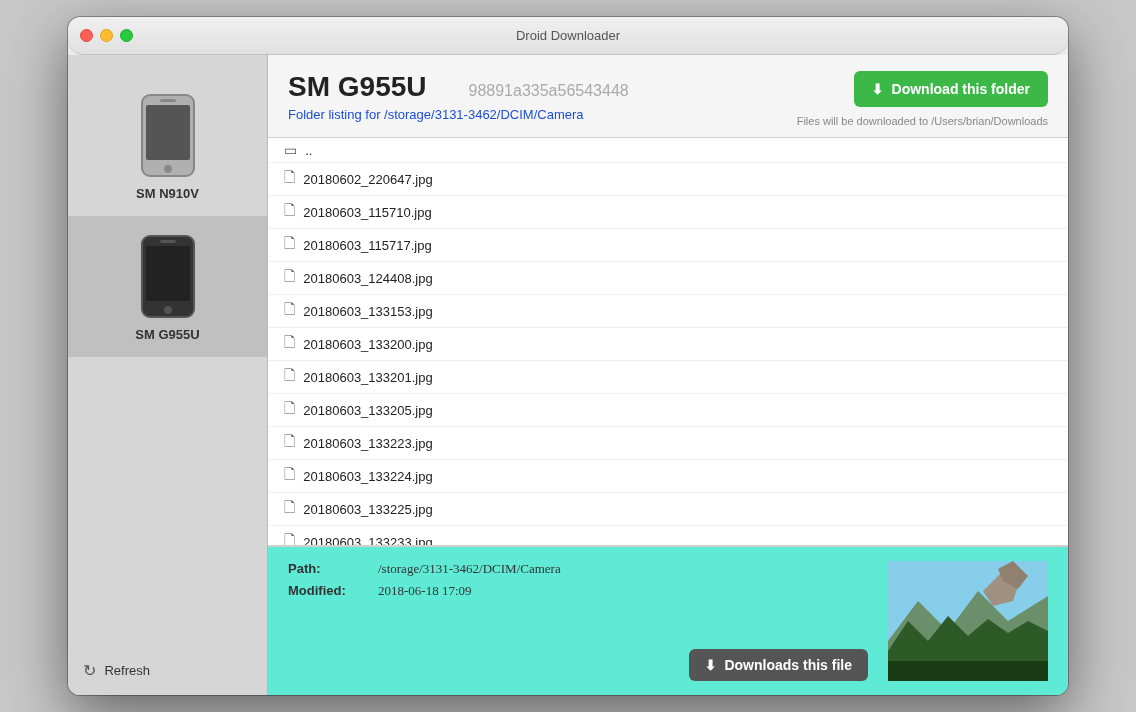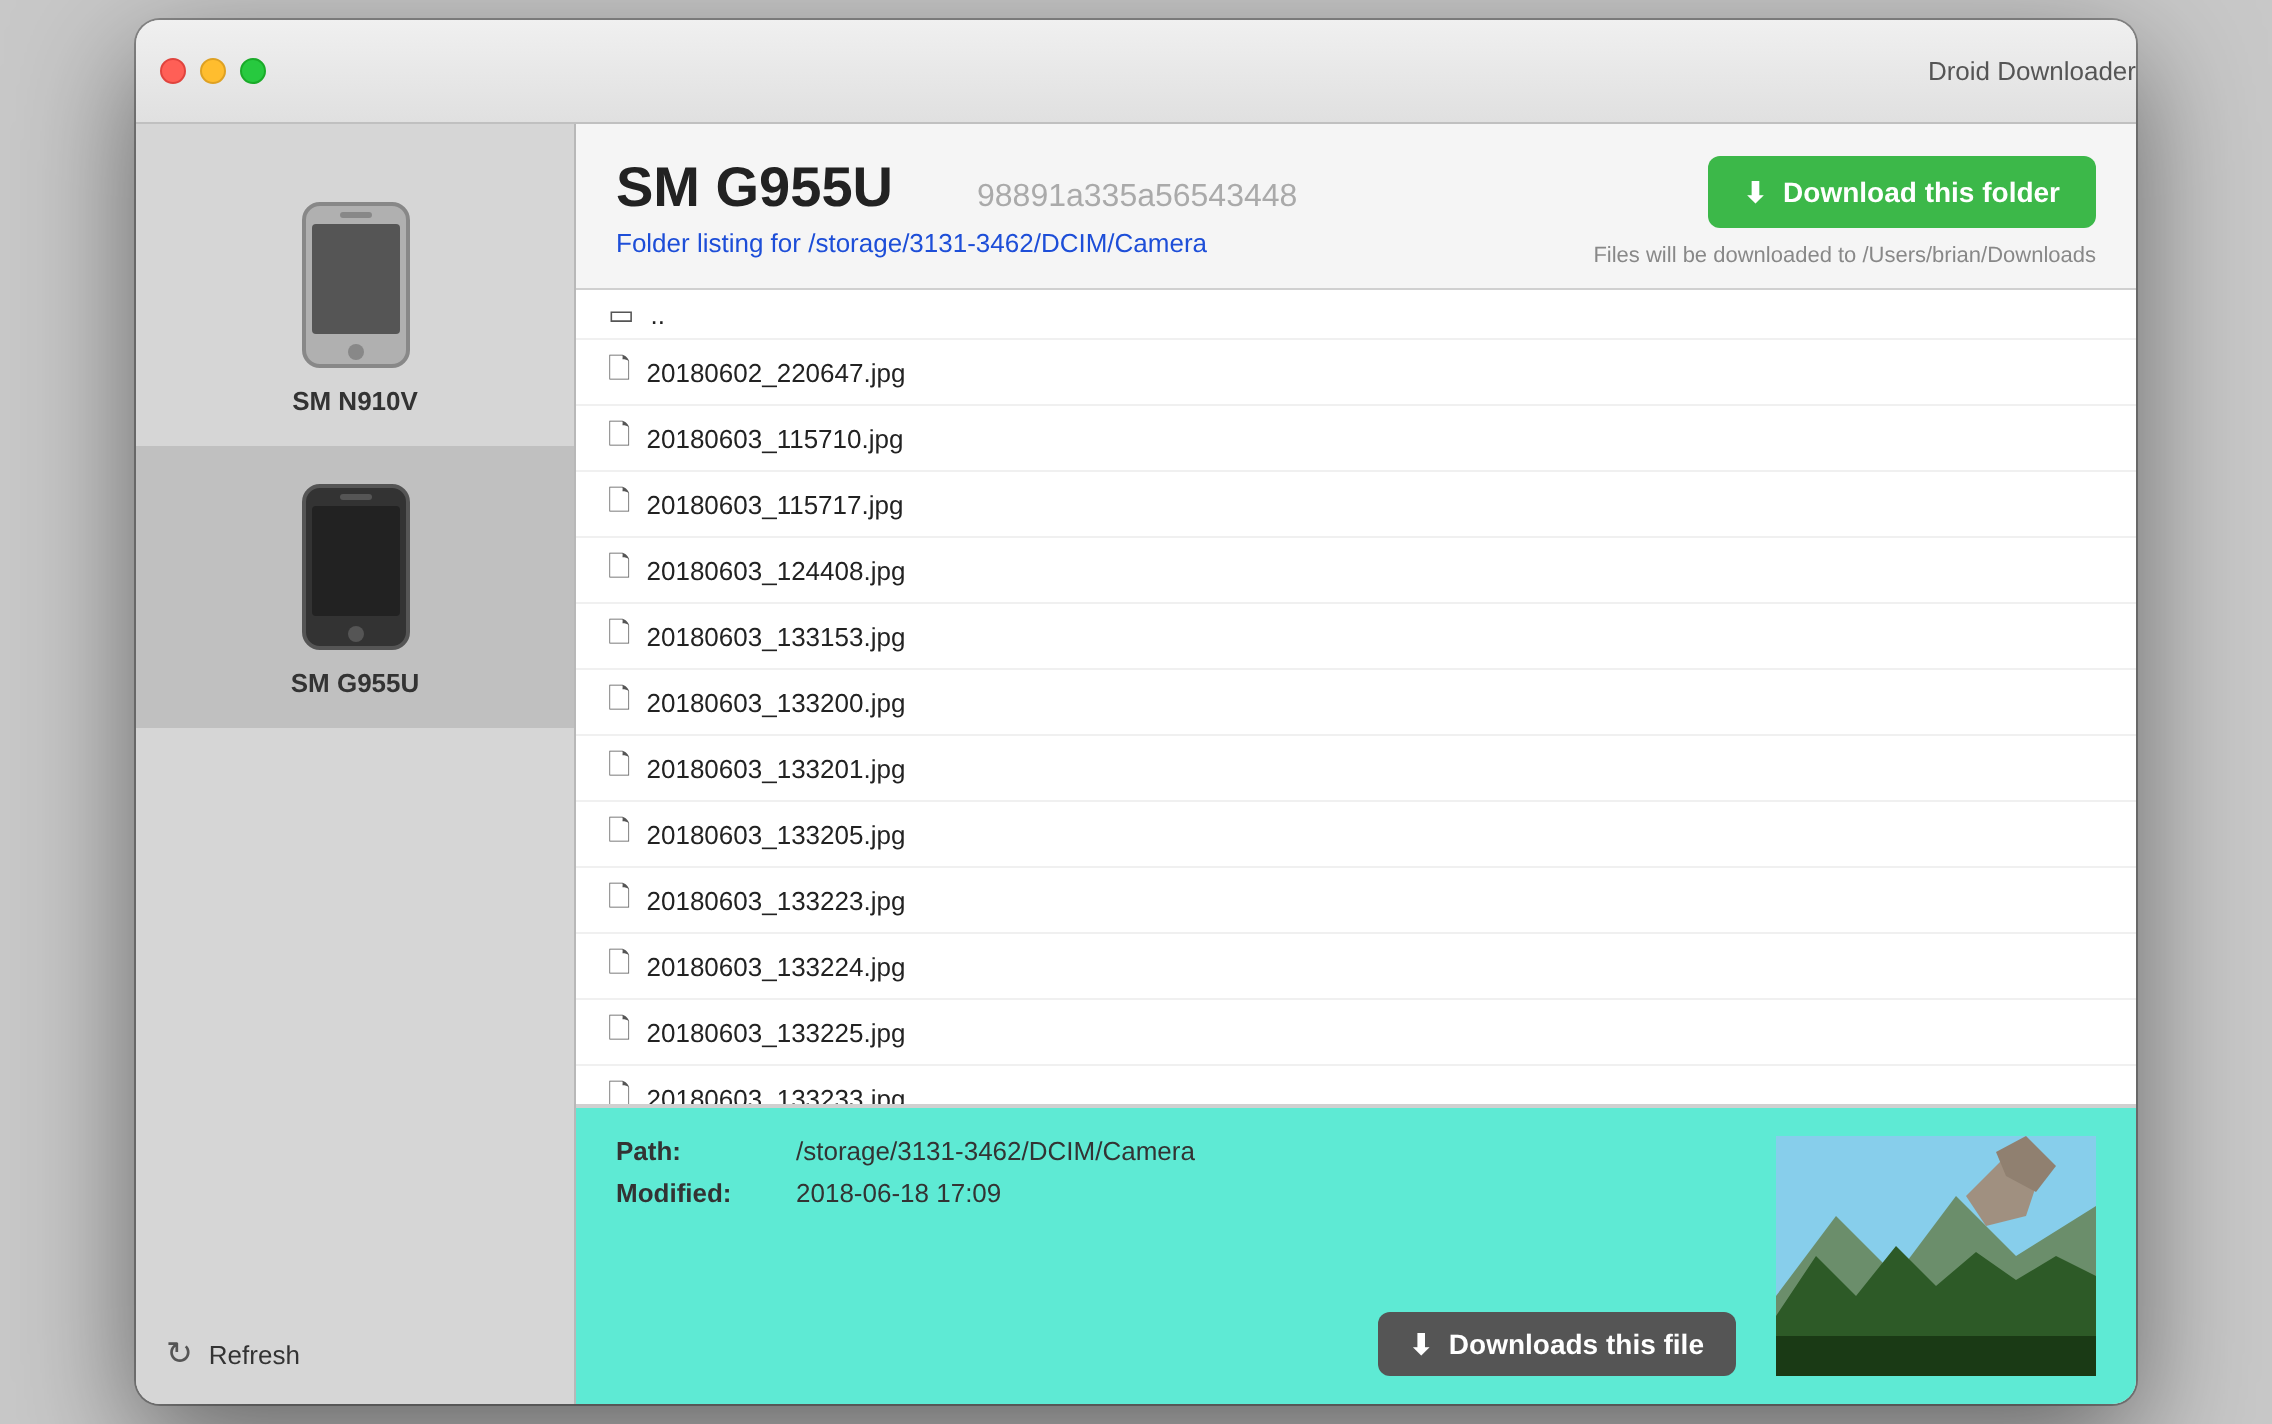--- a/index.html
+++ b/index.html
@@ -12,27 +12,28 @@
       font-family: -apple-system, BlinkMacSystemFont, "Helvetica Neue", Arial, sans-serif;
     }
     .window {
       width: 1000px;
       background: #ececec;
       border-radius: 12px;
       box-shadow: 0 20px 60px rgba(0,0,0,0.5), 0 0 0 1px rgba(0,0,0,0.3);
       overflow: hidden;
     }
     .titlebar {
-      height: 52px;
+      height: 38px;
       background: linear-gradient(180deg, #f0f0f0 0%, #e0e0e0 100%);
       border-bottom: 1px solid #c0c0c0;
       display: flex;
       align-items: center;
-      justify-content: flex-end;
+      justify-content: center;
       position: relative;
+      border-radius: 15px;
     }
     .titlebar-title {
       font-size: 13px;
       color: #555;
       font-weight: 500;
     }
     .traffic-lights {
       position: absolute;
       left: 12px;
       display: flex;
@@ -46,21 +47,21 @@
     }
     .tl-red { background: #ff5f56; border-color: #e0443e; }
     .tl-yellow { background: #ffbd2e; border-color: #dea123; }
     .tl-green { background: #27c93f; border-color: #1aab29; }
 
     .content {
       display: flex;
       height: 640px;
     }
     .sidebar {
-      width: 220px;
+      width: 200px;
       background: #d6d6d6;
       border-right: 1px solid #b8b8b8;
       display: flex;
       flex-direction: column;
       align-items: center;
       padding-top: 20px;
       gap: 0;
     }
     .device-item {
       width: 100%;
@@ -210,20 +211,21 @@
       display: flex;
       font-size: 13px;
     }
     .info-label {
       font-weight: 700;
       width: 90px;
       color: #333;
     }
     .info-value {
       color: #333;
+      font-family: Liberation Serif, serif;
     }
     .download-file-btn {
       background: #555;
       color: white;
       border: none;
       border-radius: 6px;
       padding: 8px 16px;
       font-size: 14px;
       font-weight: 600;
       cursor: pointer;

